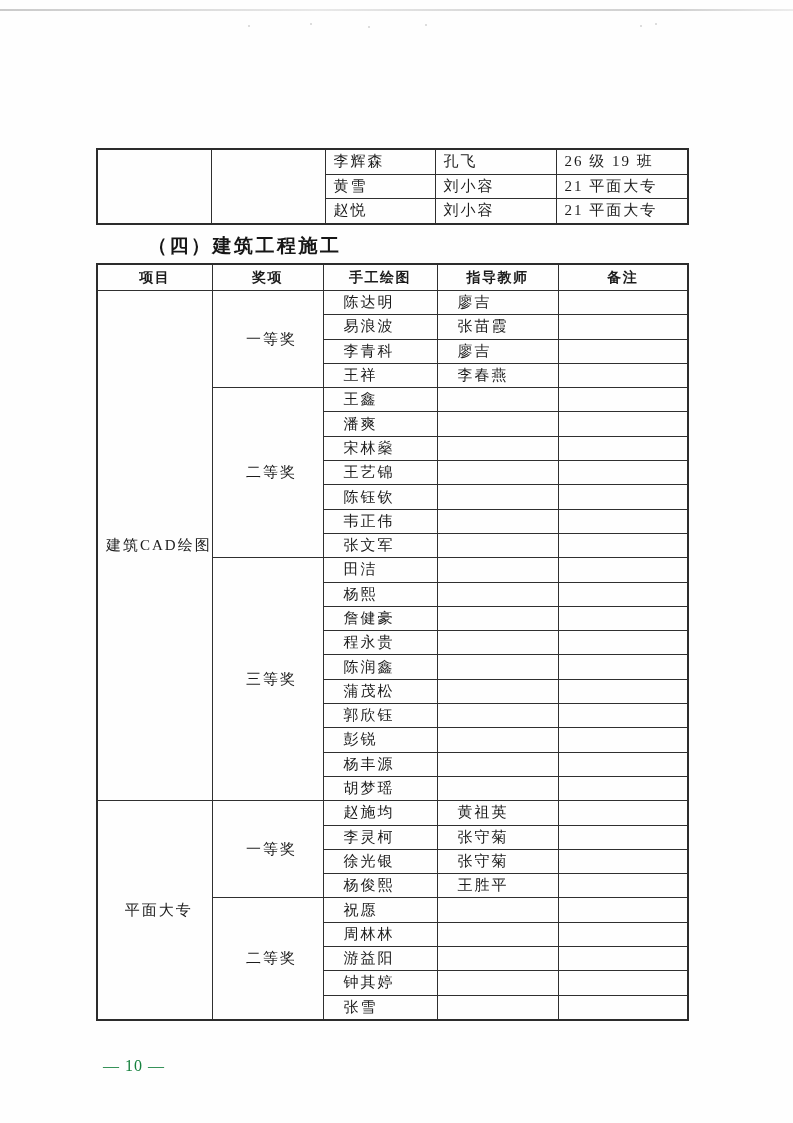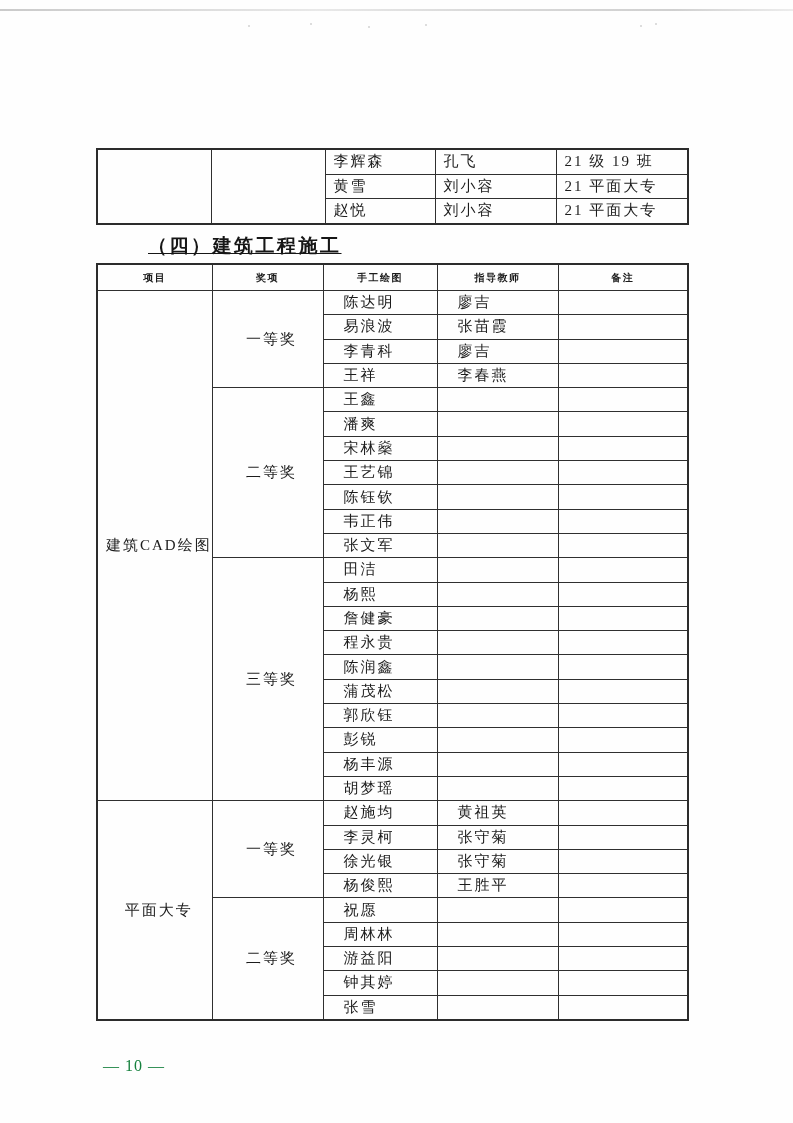--- a/index.html
+++ b/index.html
@@ -31,28 +31,27 @@
   }
 
   .top-table{position:absolute;left:96px;top:148px;width:591px;border:2px solid #2c2c2c;}
   .top-table td{height:23.5px;}
   .top-table .cell-text{text-align:left;padding-left:8px;}
 
   .section-heading{
     position:absolute;left:148px;top:233px;
     font-size:19px;font-weight:600;letter-spacing:2.5px;
     color:#161616;
-    text-decoration:underline;
   }
 
   .main-table{position:absolute;left:96px;top:263px;width:591px;border:2px solid #2c2c2c;}
   .main-table thead th{
     height:25px;font-weight:bold;
     font-family:"Liberation Sans", sans-serif;
-    font-size:10px;letter-spacing:1.5px;text-align:center;
+    font-size:14px;letter-spacing:1.5px;text-align:center;
   }
   .main-table tbody td{height:23.3px;}
   .col-project,.col-award{text-align:center;padding-left:8px;}
   .col-student,.col-teacher{text-align:left;padding-left:20px;}
 
   .page-number{
     position:absolute;left:103px;top:1057px;
     font-size:16px;letter-spacing:1px;color:#15803d;
   }
 </style>
@@ -76,21 +75,21 @@
         <col style="width:110px">
       <col style="width:121px">
         <col style="width:132px">
     </colgroup>
     <tbody>
       <tr>
         <td rowspan="3"></td>
         <td rowspan="3"></td>
         <td class="cell-text">李辉森</td>
         <td class="cell-text">孔飞</td>
-        <td class="cell-text">21 级 19 班</td>
+        <td class="cell-text">26 级 19 班</td>
       </tr>
       <tr>
         <td class="cell-text">黄雪</td>
         <td class="cell-text">刘小容</td>
         <td class="cell-text">21 平面大专</td>
       </tr>
       <tr>
         <td class="cell-text">赵悦</td>
         <td class="cell-text">刘小容</td>
         <td class="cell-text">21 平面大专</td>

